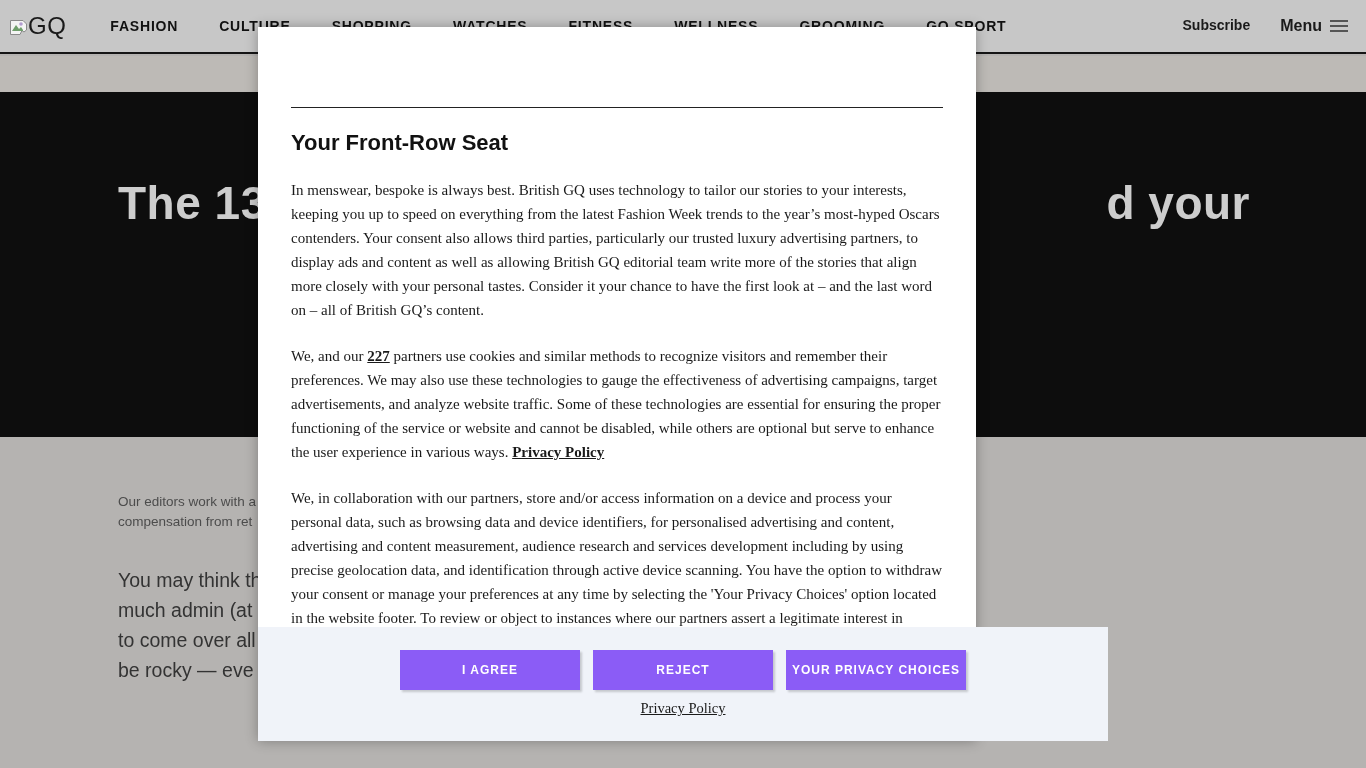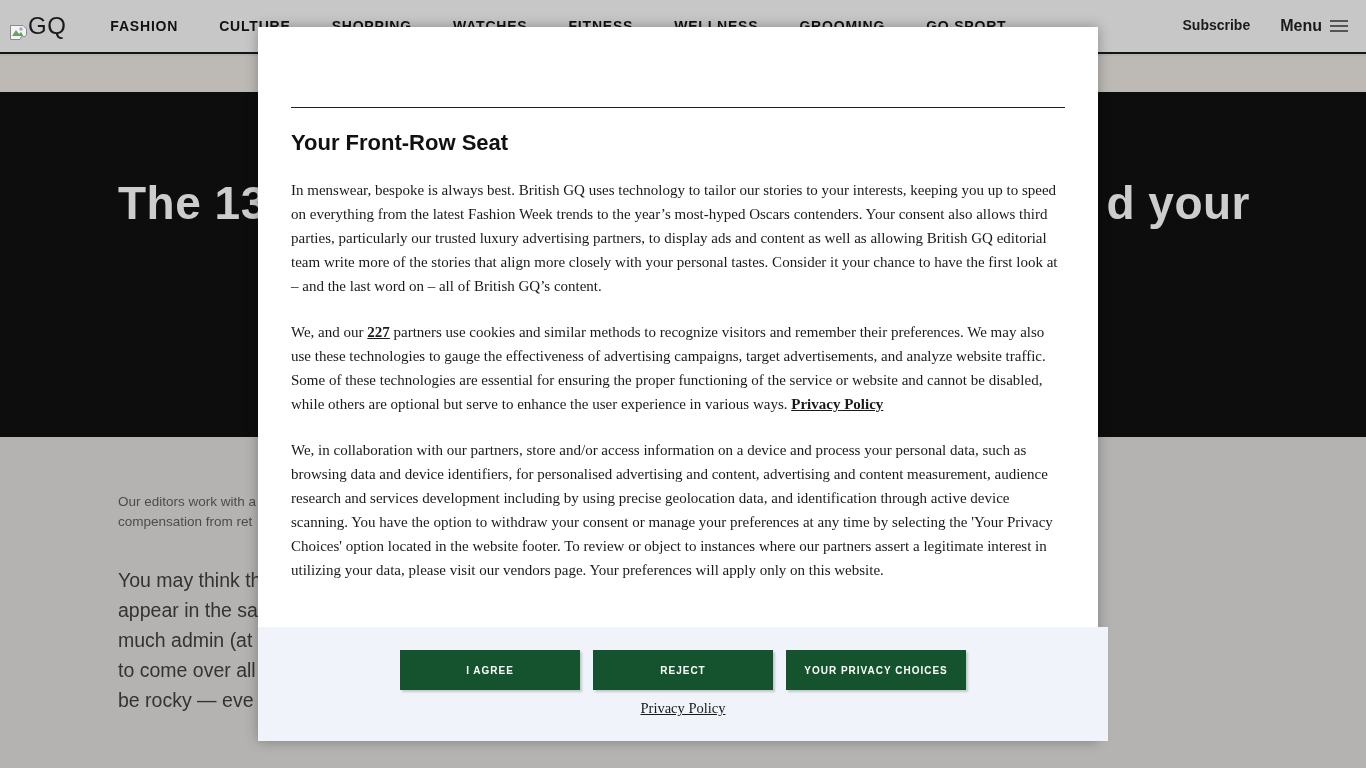--- a/index.html
+++ b/index.html
@@ -13,21 +13,21 @@
 
   
   .topnav {
     position:absolute; top:0; left:0; width:1366px; height:54px;
     background:#c7c7c7;
     border-bottom:2px solid #151515;
     display:flex; align-items:center;
     padding:0 18px 0 10px;
     z-index:2;
   }
-  .logo { display:flex; align-items:flex-end; gap:1px; text-decoration:none; cursor:pointer; }
+  .logo { display:flex; align-items:center; gap:1px; text-decoration:none; cursor:pointer; }
   .broken-img { width:17px; height:15px; margin-top:2px; }
   .logo-text { font-size:24px; color:#1a1a1a; letter-spacing:0.5px; }
   .nav-links { display:flex; gap:41px; margin-left:44px; }
   .nav-link {
     font-size:14px; font-weight:bold; color:#111; letter-spacing:0.8px;
     text-decoration:none; cursor:pointer; white-space:nowrap;
   }
   .nav-right { margin-left:auto; display:flex; align-items:flex-start; gap:30px; }
   .subscribe { font-size:14px; font-weight:bold; color:#1a1a1a; text-decoration:none; cursor:pointer; }
   .menu-btn { display:flex; align-items:center; gap:8px; font-size:16px; font-weight:bold; color:#1a1a1a; text-decoration:none; cursor:pointer; }
@@ -58,21 +58,21 @@
     position:absolute; left:118px; top:492px;
     font-size:13.5px; line-height:20px; color:#4c4c4c; z-index:1;
   }
   .body-text {
     position:absolute; left:118px; top:565px;
     font-size:19.5px; line-height:30px; color:#333; z-index:1;
   }
 
   
   .modal {
-    position:absolute; left:258px; top:27px; width:840px; height:714px;
+    position:absolute; left:258px; top:27px; width:718px; height:714px;
     background:#ffffff; z-index:10;
     box-shadow:0 0 12px rgba(0,0,0,0.30);
   }
   .modal-body { padding:0 33px; }
   .modal-rule { border:none; border-top:1px solid #222; margin-top:80px; }
   .modal-title {
     margin-top:22px;
     font-size:22px; font-weight:bold; color:#111;
     font-family:"Liberation Sans", sans-serif;
   }
@@ -84,24 +84,24 @@
   .inline-link {
     font-weight:bold; text-decoration:underline; color:#1a1a1a; cursor:pointer;text-align:center;
   }
   .modal-footer {
     position:absolute; left:0; bottom:0; width:850px; height:114px;
     background:#f0f3f9;
   }
   .btn-row { display:flex; justify-content:center; gap:13px; margin-top:23px; }
   .consent-btn {
     width:180px; height:40px;
-    background:#14532d; color:#fff;
+    background:#8b5cf6; color:#fff;
     border:none; cursor:pointer;
     font-family:"Liberation Sans", sans-serif;
-    font-size:10px; font-weight:bold; letter-spacing:1px;
+    font-size:12px; font-weight:bold; letter-spacing:1px;
     box-shadow:2px 2px 2px rgba(0,0,0,0.18);
   }
   .footer-link-row { text-align:center; margin-top:9px; }
   .footer-privacy {
     font-family:"Liberation Serif", "DejaVu Serif", serif;
     font-size:14.5px; color:#1a1a1a; text-decoration:underline; cursor:pointer;
   }
 </style>
 </head>
 <body>
@@ -145,21 +145,20 @@
   <div class="hero-title-right">d your</div>
 </div>
 
 <div class="disclaimer">
   <div>Our editors work with a</div>
   <div>compensation from ret</div>
 </div>
 
 <div class="body-text">
   <div>You may think th</div>
-  <div>appear in the sa</div>
   <div>much admin (at</div>
   <div>to come over all</div>
   <div>be rocky — eve</div>
 </div>
 
 <div class="modal">
   <div class="modal-body">
     <hr class="modal-rule">
     <h2 class="modal-title">Your Front-Row Seat</h2>
 

